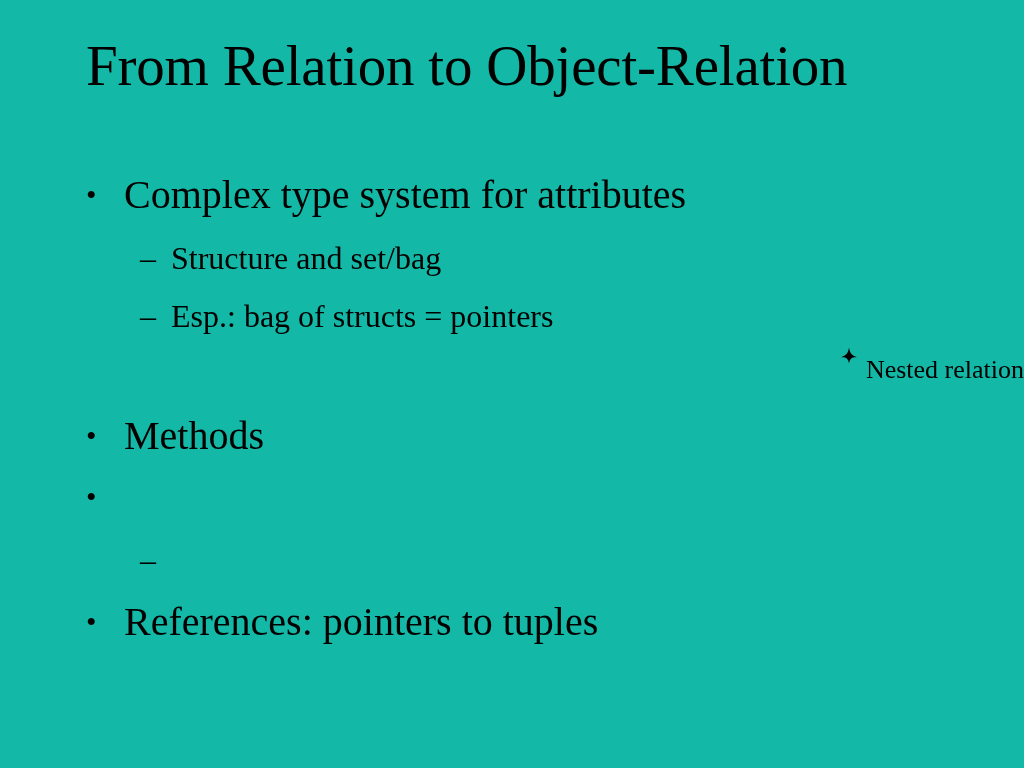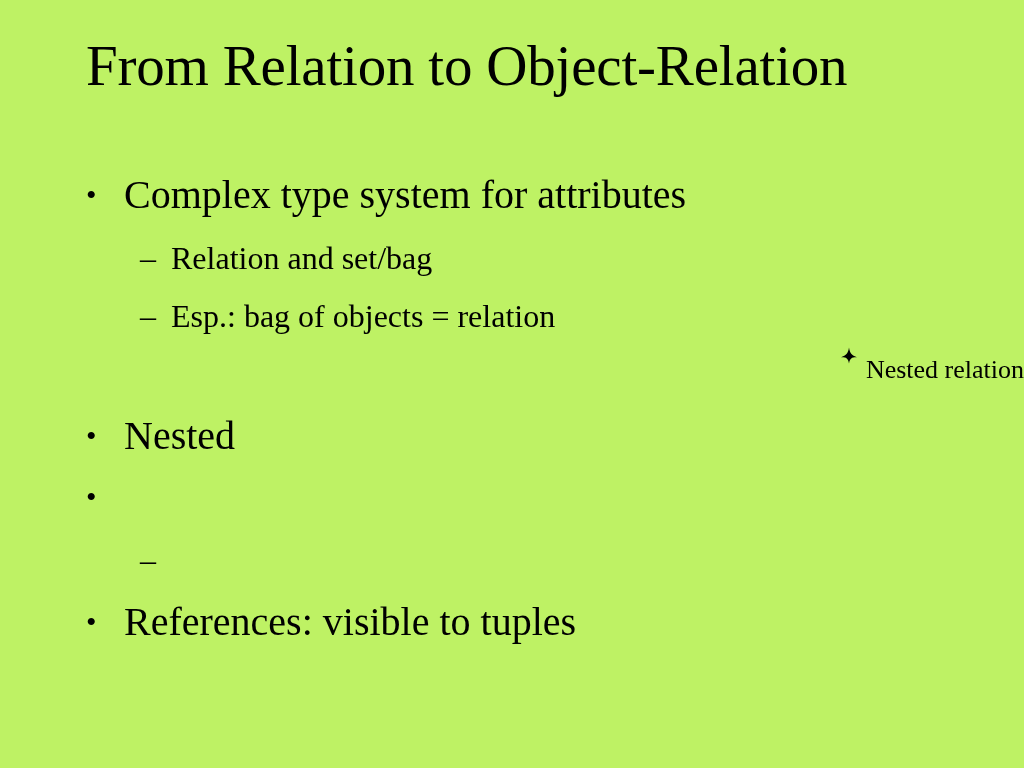--- a/index.html
+++ b/index.html
@@ -14,21 +14,21 @@
     overflow: hidden;
     font-family: "Liberation Serif", "DejaVu Serif", serif;
     color: #000000;
     -webkit-font-smoothing: antialiased;
   }
 
   .slide {
     position: relative;
     width: 1024px;
     height: 768px;
-    background: #bef264;
+    background: #14b8a6;
   }
 
   
   .slide-title {
     position: absolute;
     left: 86px;
     top: 34px;
     width: 860px;
     font-size: 57px;
     line-height: 64px;
@@ -117,57 +117,57 @@
 
     <div class="bullet-row lvl1">
       <span class="marker">•</span>
       <span class="text">Complex type system for attributes</span>
     </div>
 
     <div class="spacer-sm"></div>
 
     <div class="bullet-row lvl2">
       <span class="marker">–</span>
-      <span class="text">Relation and set/bag</span>
+      <span class="text">Structure and set/bag</span>
     </div>
 
     <div class="bullet-row lvl2">
       <span class="marker">–</span>
-      <span class="text">Esp.: bag of objects = relation</span>
+      <span class="text">Esp.: bag of structs = pointers</span>
     </div>
 
     <div class="bullet-row lvl3">
       <span class="marker">
         <svg width="18" height="18" viewBox="0 0 18 18" aria-hidden="true">
           <path d="M9 0.6 C9.9 6.0 11.3 8.3 17.4 10.4 C12.0 10.2 10.2 11.0 9.0 16.4 C7.9 11.0 6.0 10.2 0.6 10.4 C6.7 8.3 8.1 6.0 9 0.6 Z" fill="#000000"></path>
         </svg>
       </span>
       <span class="text">Nested relation</span>
     </div>
 
     <div class="spacer-md"></div>
 
     <div class="bullet-row lvl1">
       <span class="marker">•</span>
-      <span class="text">Nested</span>
+      <span class="text">Methods</span>
     </div>
 
     <div class="spacer-sm"></div>
 
     <div class="bullet-row lvl1">
       <span class="marker">•</span>
     </div>
 
     <div class="spacer-sm"></div>
 
     <div class="bullet-row lvl2">
       <span class="marker">–</span>
     </div>
 
     <div class="spacer-sm"></div>
 
     <div class="bullet-row lvl1">
       <span class="marker">•</span>
-      <span class="text">References: visible to tuples</span>
+      <span class="text">References: pointers to tuples</span>
     </div>
 
   </div>
 </div>
 
 </body></html>

